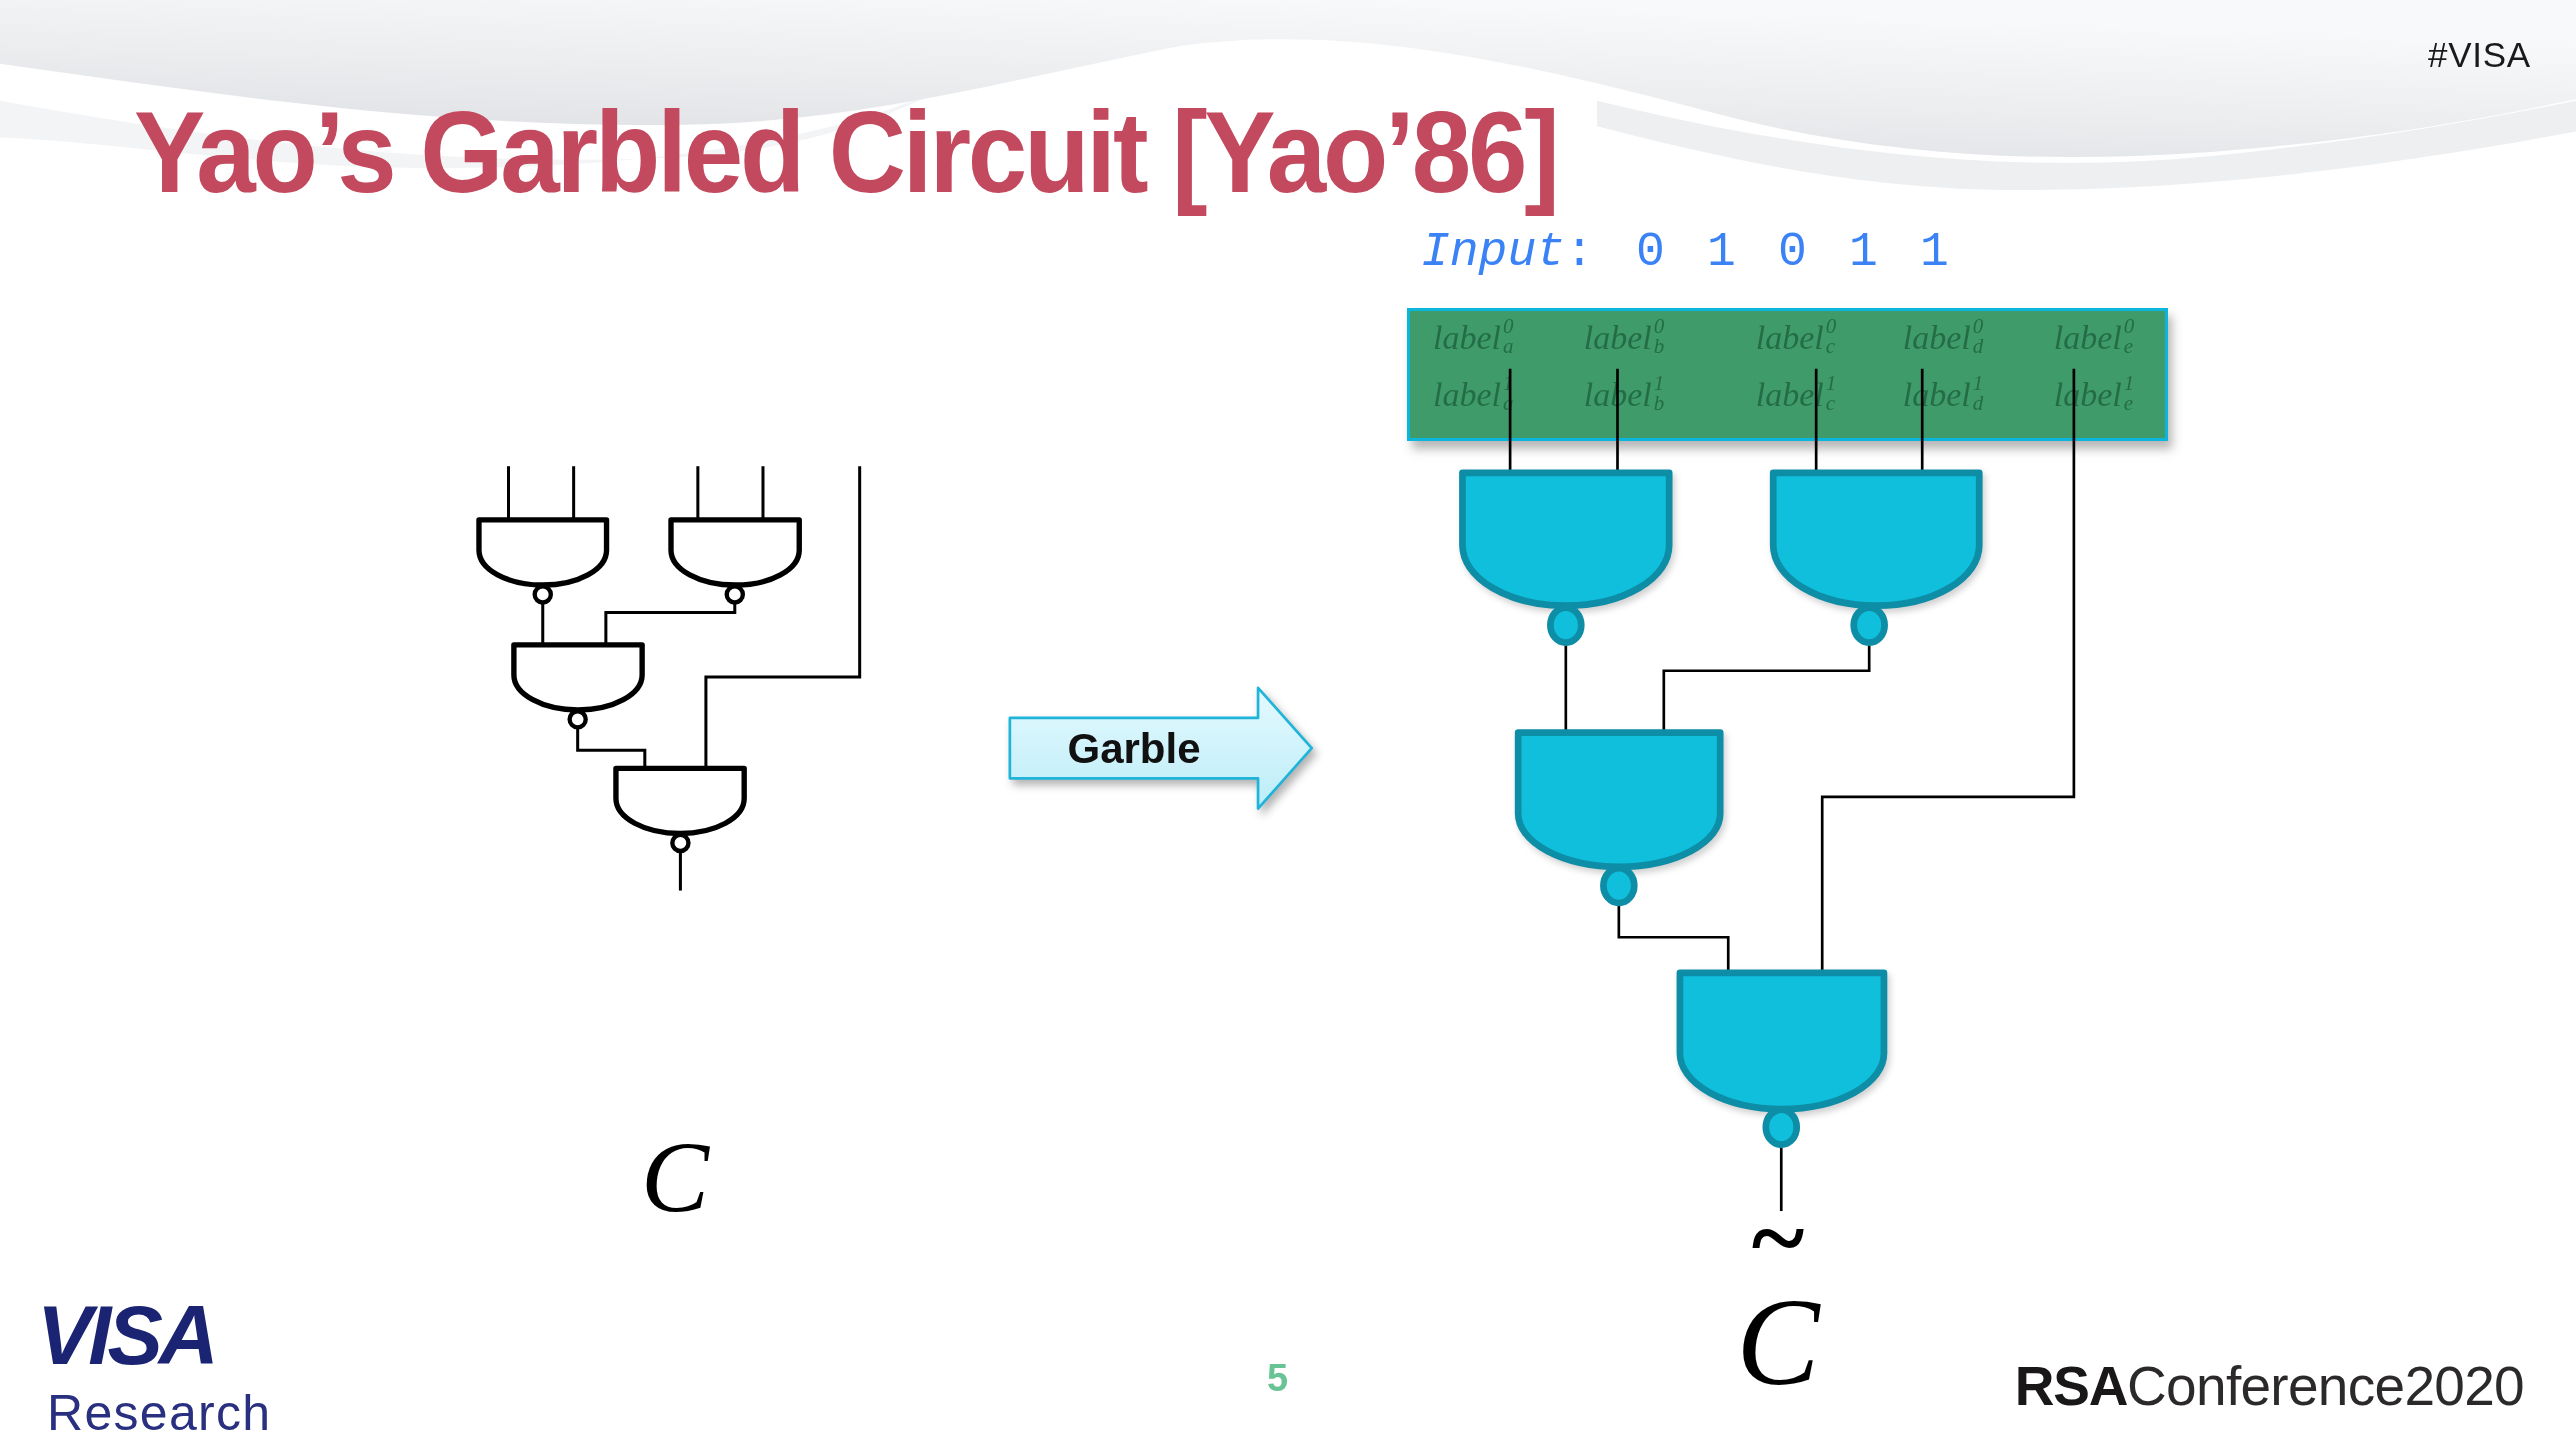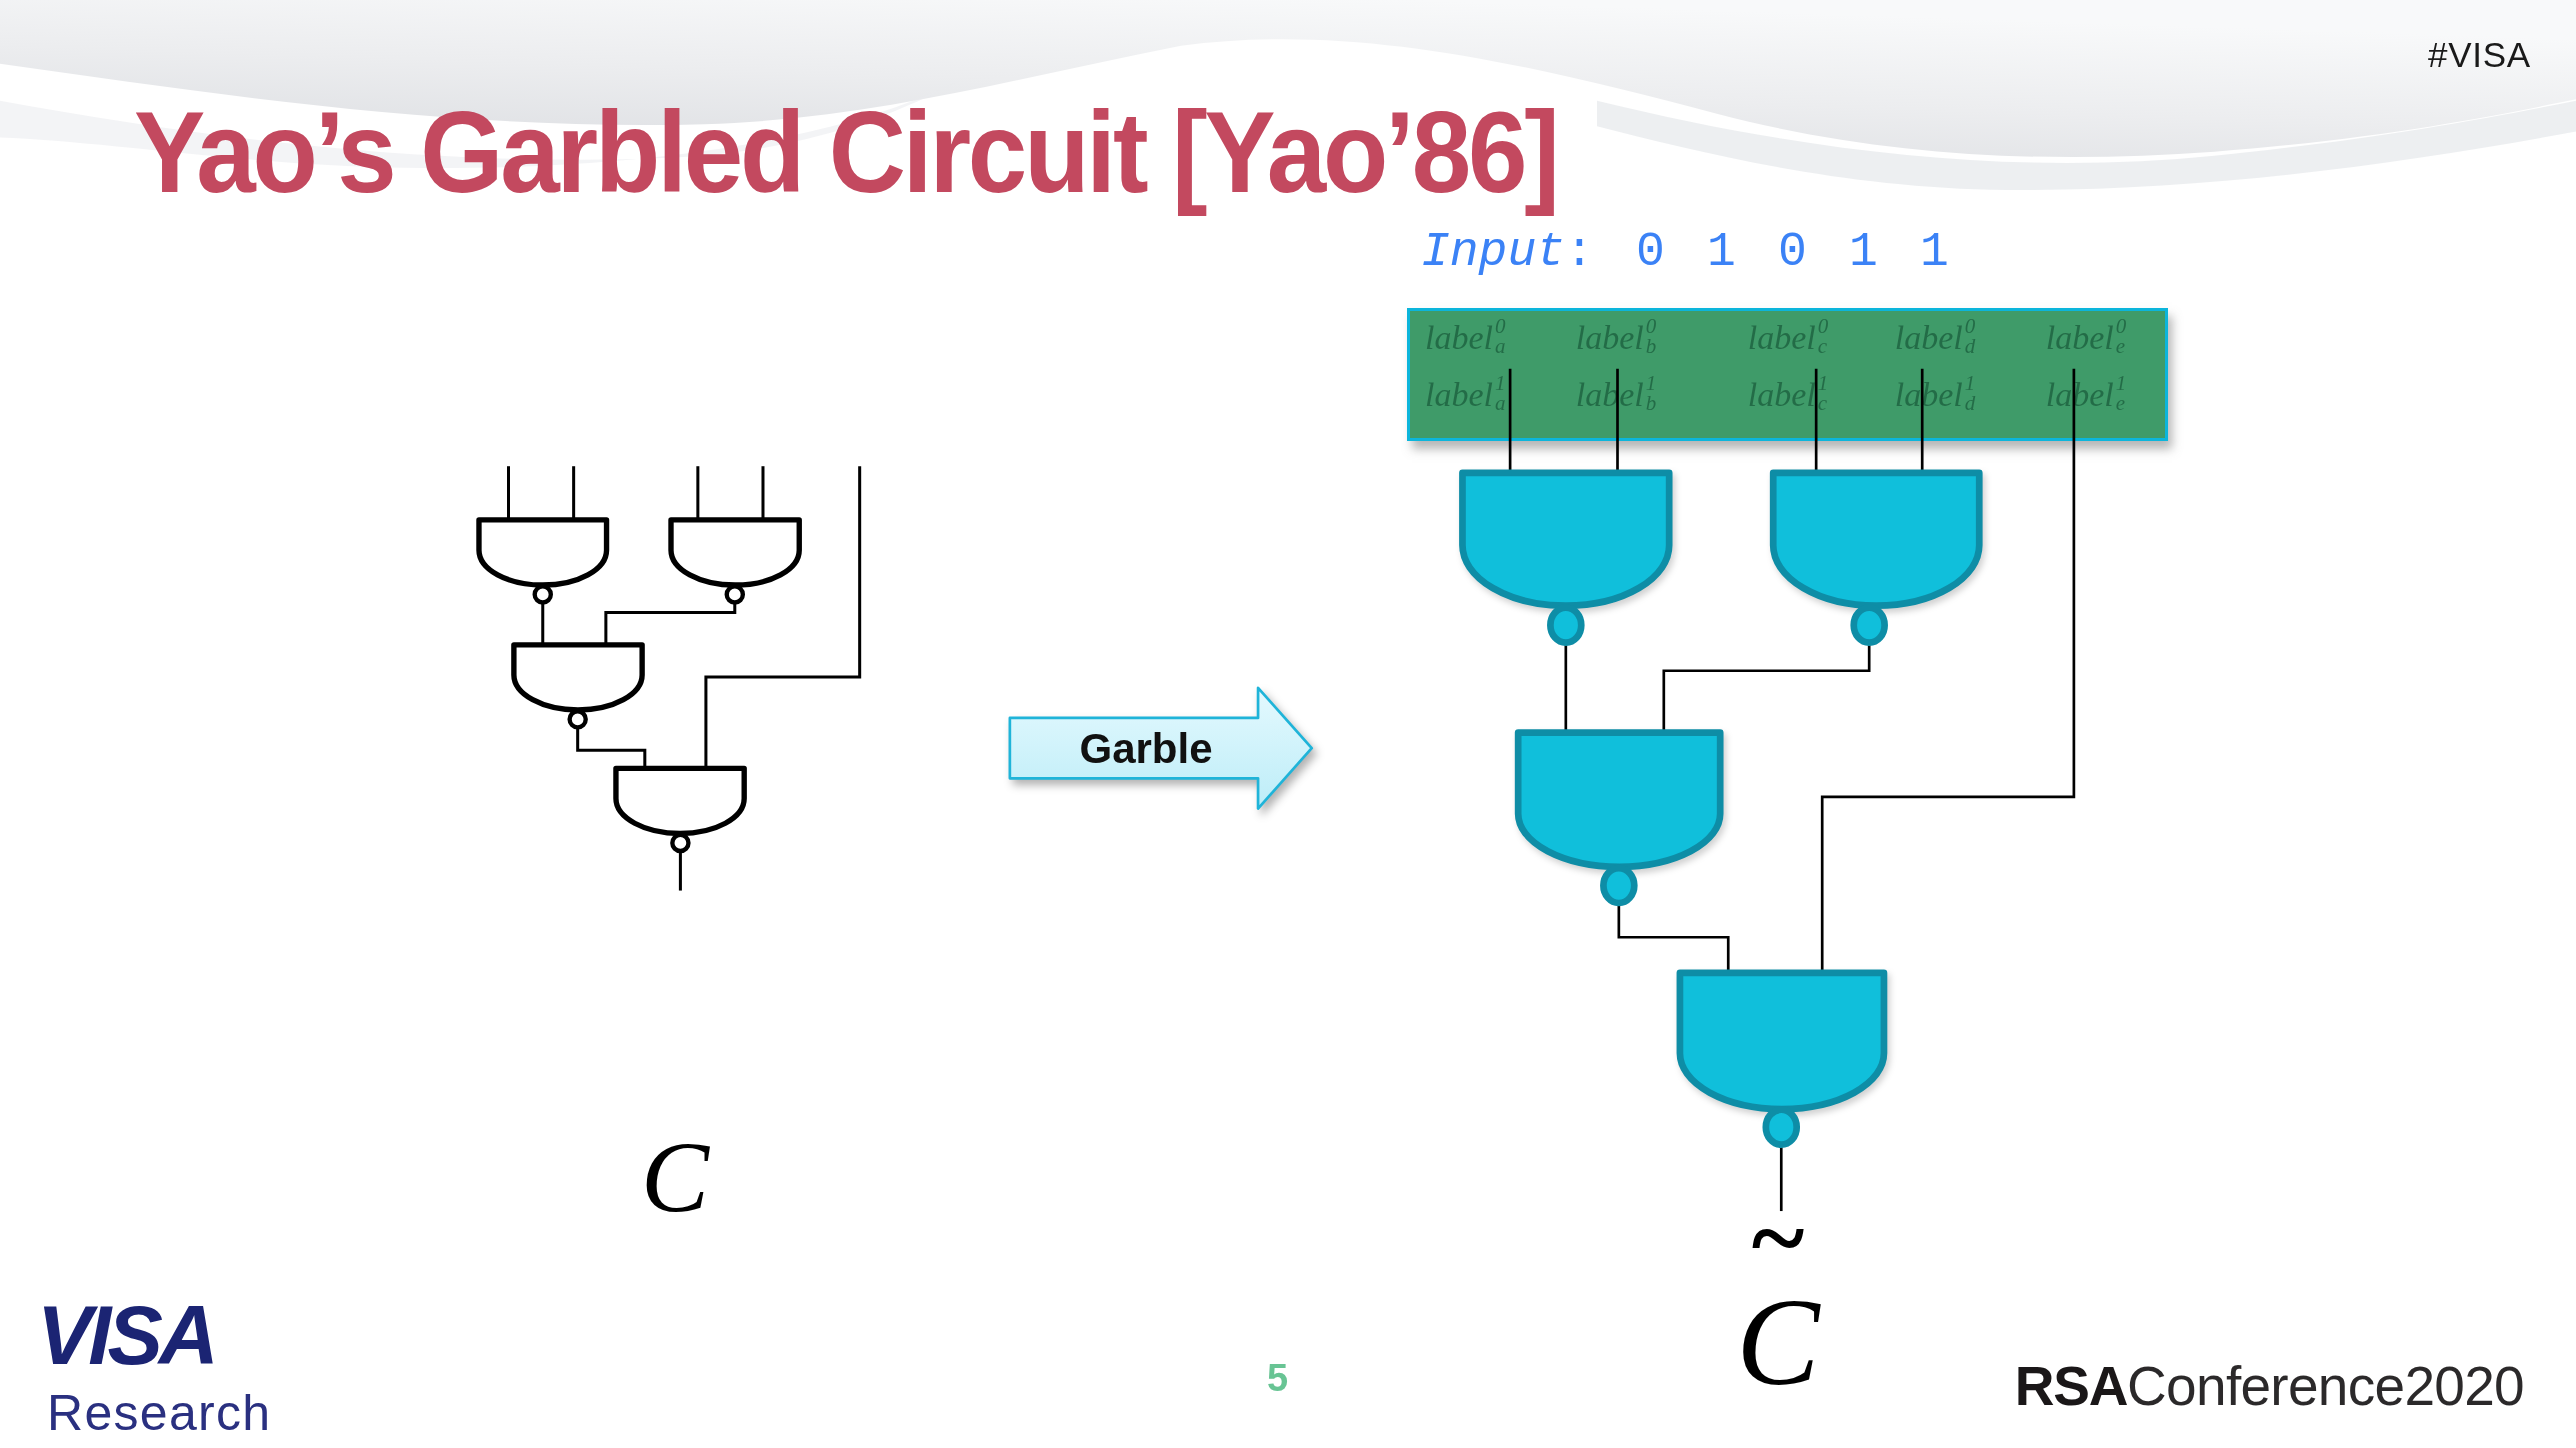--- a/index.html
+++ b/index.html
@@ -42,30 +42,30 @@
 
   
   .green-box{
     position:absolute;left:10.7px;top:3.4px;width:761px;height:133px;box-sizing:border-box;
     background:#3F9B69;border:3.4px solid #0CB5DB;
     box-shadow:5.4px 8px 9.4px rgba(110,110,110,.5);
   }
   .glabel{
     position:absolute;display:inline-flex;align-items:flex-start;
     font-family:"Liberation Serif",serif;font-style:italic;font-size:34px;line-height:38px;
-    color:rgba(8,62,38,.5);white-space:nowrap;
+    color:rgba(8,62,38,.5);white-space:nowrap;margin-left:8px;
   }
   .glabel .ss{display:inline-flex;flex-direction:column;font-size:21px;line-height:20px;margin-left:2px;transform:translateY(-2.7px);}
 
   
   #garble-arrow{left:993px;top:671px;width:349px;height:161px;}
   .garble-text{
     left:1010px;top:719px;width:248px;height:60px;
     display:flex;align-items:center;justify-content:center;
-    font-size:42px;font-weight:600;color:#111;padding-left:12px;
+    font-size:42px;font-weight:600;color:#111;
   }
 
   
   .c-label{left:641px;top:1119px;font-family:"Liberation Serif",serif;font-style:italic;font-size:102px;color:#000;}
   .ct-wrap{left:1731px;top:1201px;width:94px;text-align:center;color:#000;}
   .ct-tilde{position:absolute;left:0;top:0;width:94px;text-align:center;font-family:"Liberation Serif",serif;font-size:101px;line-height:74px;font-weight:bold;}
   .ct-letter{position:absolute;left:0;top:79px;width:94px;text-align:center;font-family:"Liberation Serif",serif;font-style:italic;font-size:125px;line-height:125px;}
 
   
   .visa{left:37px;top:1299px;font-style:italic;font-weight:900;font-size:83px;line-height:74px;letter-spacing:-4px;color:#1B2473;text-align:center;}

